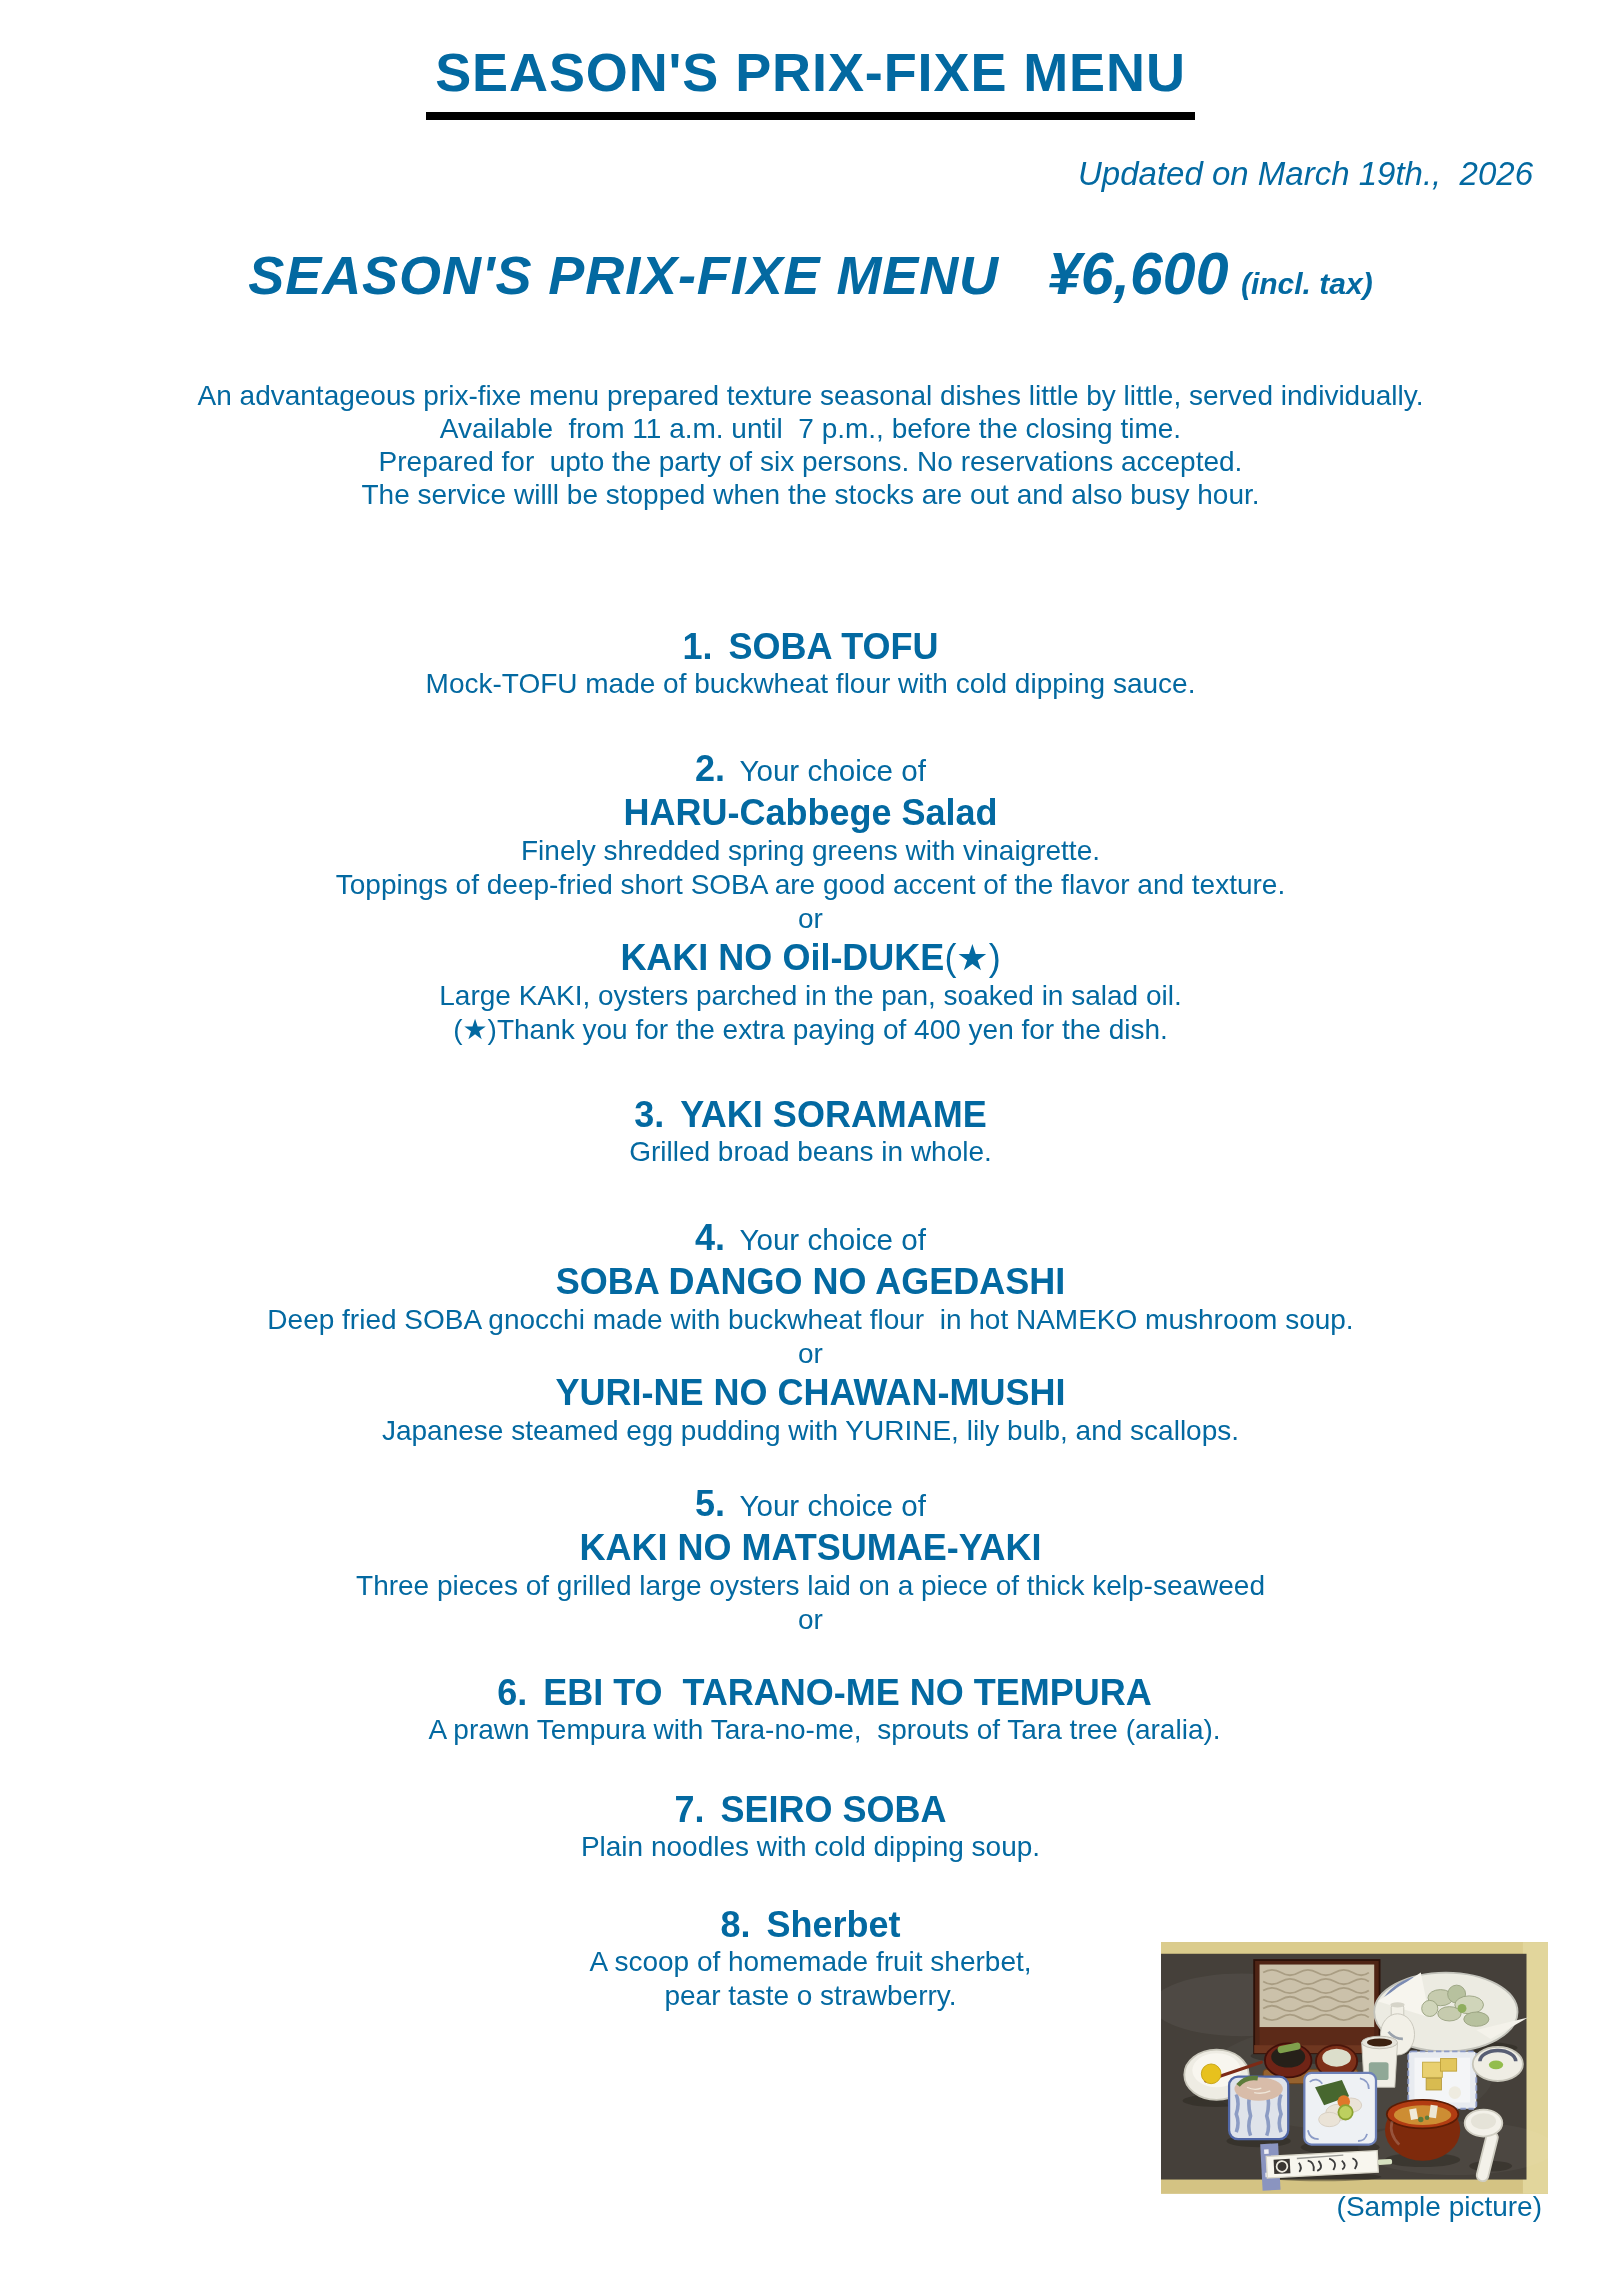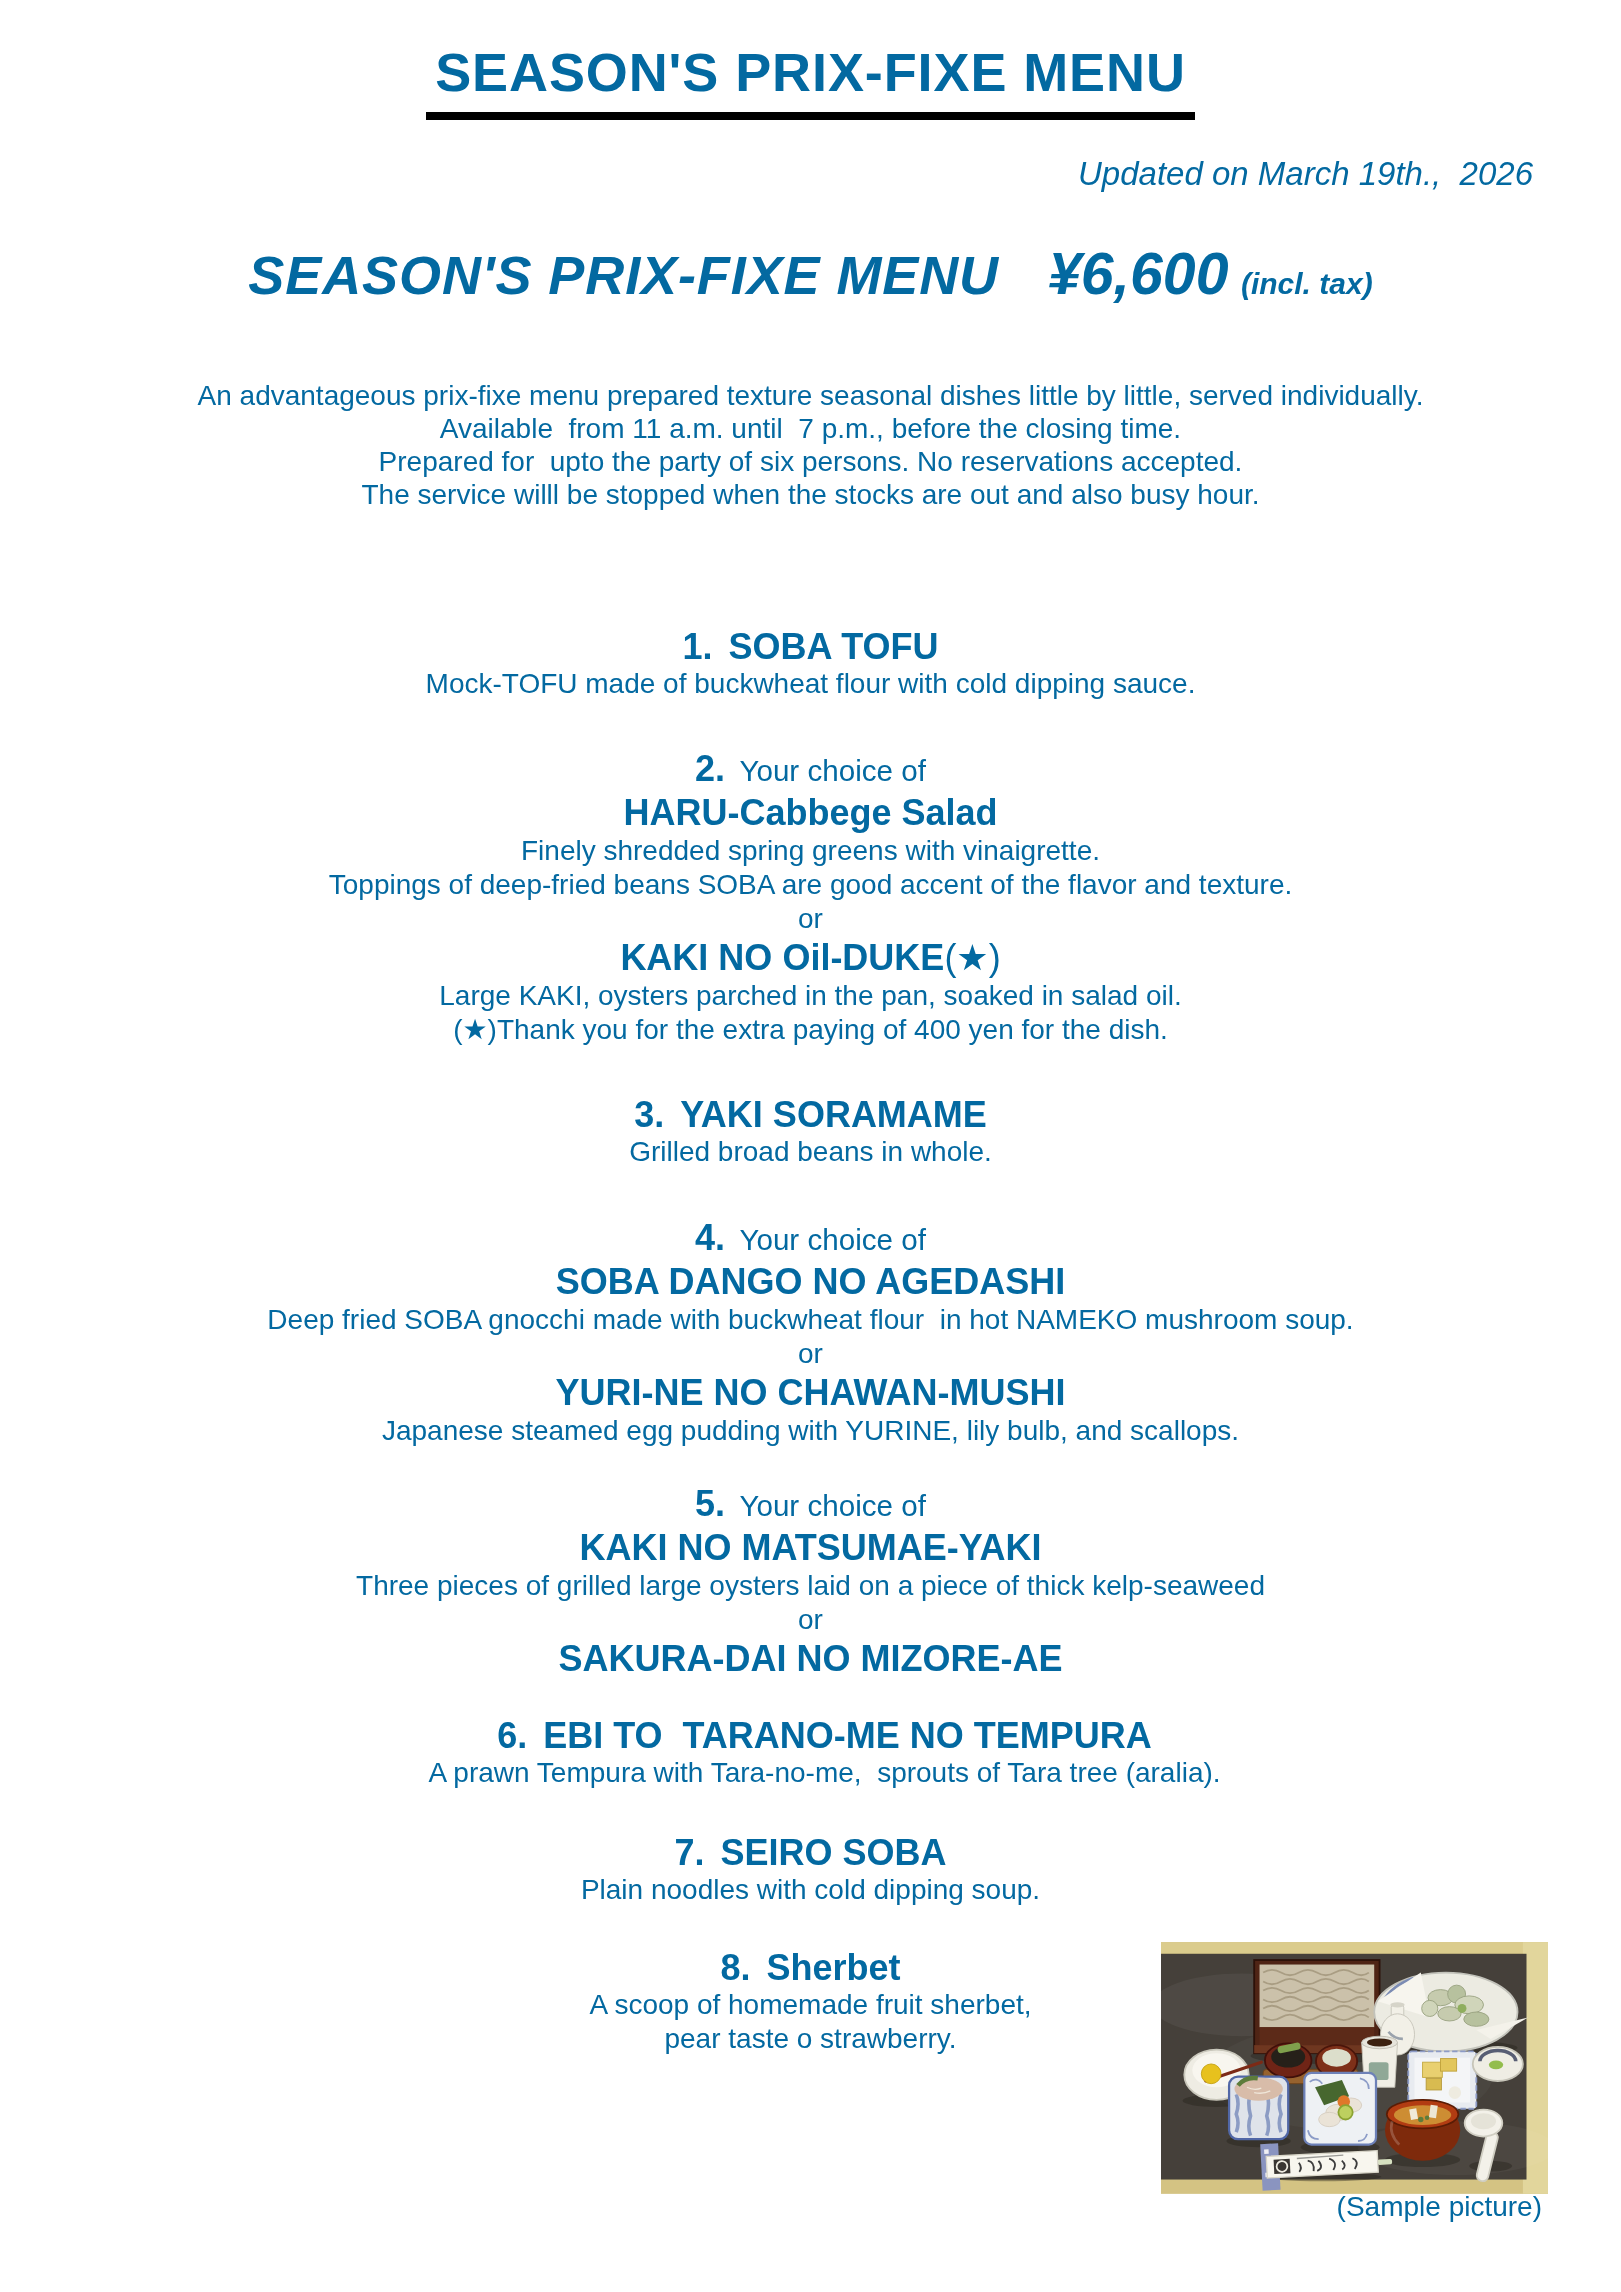--- a/index.html
+++ b/index.html
@@ -84,21 +84,21 @@
     </div>
 
     <div class="item m2">
       <div class="choice-header">
         <span class="num" data-bind="items.1.number">2.</span><span data-bind="items.1.choice_label">Your choice of</span>
       </div>
       <div class="option-name">
         <span data-bind="items.1.options.0.name">HARU-Cabbege Salad</span>
       </div>
       <div class="desc" data-bind="items.1.options.0.descriptions.0">Finely shredded spring greens with vinaigrette.</div>
-      <div class="desc" data-bind="items.1.options.0.descriptions.1">Toppings of deep-fried beans SOBA are good accent of the flavor and texture.</div>
+      <div class="desc" data-bind="items.1.options.0.descriptions.1">Toppings of deep-fried short SOBA are good accent of the flavor and texture.</div>
       <div class="or-line" data-bind="items.1.or_label">or</div>
       <div class="option-name">
         <span data-bind="items.1.options.1.name">KAKI NO Oil-DUKE</span><span class="suffix" data-bind="items.1.options.1.suffix">(★)</span>
       </div>
       <div class="desc" data-bind="items.1.options.1.descriptions.0">Large KAKI, oysters parched in the pan, soaked in salad oil.</div>
       <div class="desc" data-bind="items.1.options.1.descriptions.1">(★)Thank you for the extra paying of 400 yen for the dish.</div>
     </div>
 
     <div class="item m3">
       <div class="item-header">
@@ -124,23 +124,20 @@
 
     <div class="item m5">
       <div class="choice-header">
         <span class="num" data-bind="items.4.number">5.</span><span data-bind="items.4.choice_label">Your choice of</span>
       </div>
       <div class="option-name">
         <span data-bind="items.4.options.0.name">KAKI NO MATSUMAE-YAKI</span>
       </div>
       <div class="desc" data-bind="items.4.options.0.descriptions.0">Three pieces of grilled large oysters laid on a piece of thick kelp-seaweed</div>
       <div class="or-line" data-bind="items.4.or_label">or</div>
-      <div class="option-name">
-        <span data-bind="items.4.options.1.name">SAKURA-DAI NO MIZORE-AE</span>
-      </div>
     </div>
 
     <div class="item m6">
       <div class="item-header">
         <span class="num" data-bind="items.5.number">6.</span><span data-bind="items.5.name">EBI TO  TARANO-ME NO TEMPURA</span>
       </div>
       <div class="desc" data-bind="items.5.descriptions.0">A prawn Tempura with Tara-no-me,  sprouts of Tara tree (aralia).</div>
     </div>
 
     <div class="item m7">

